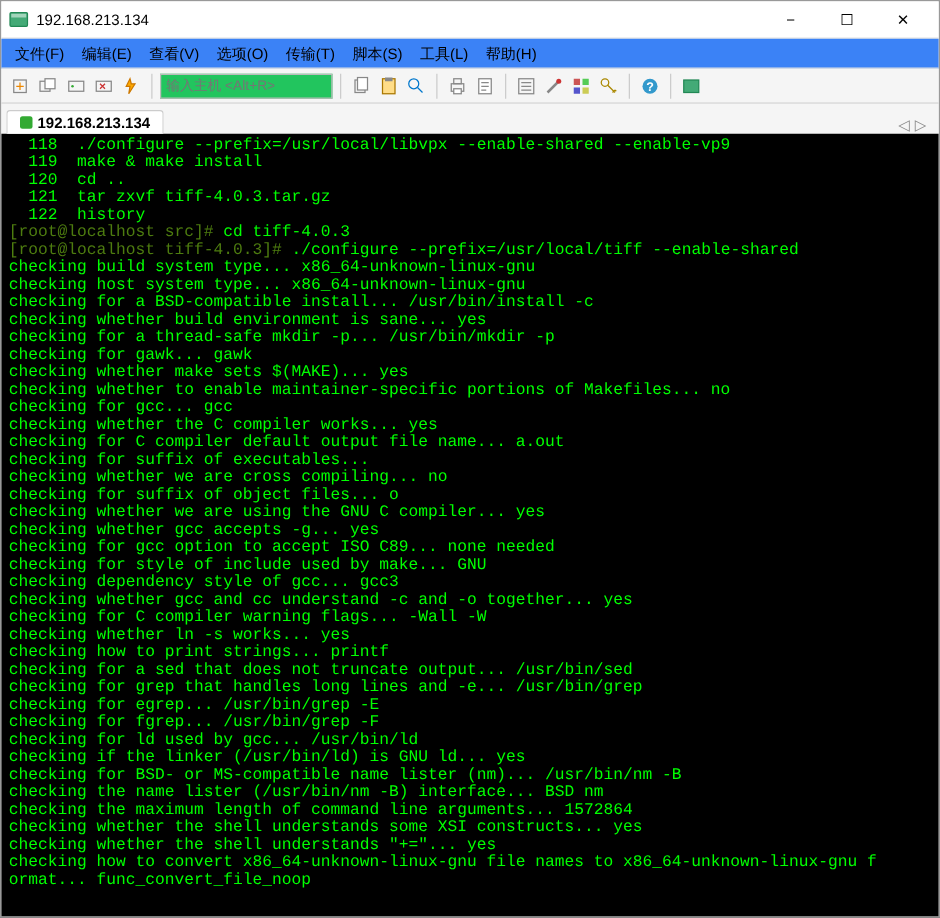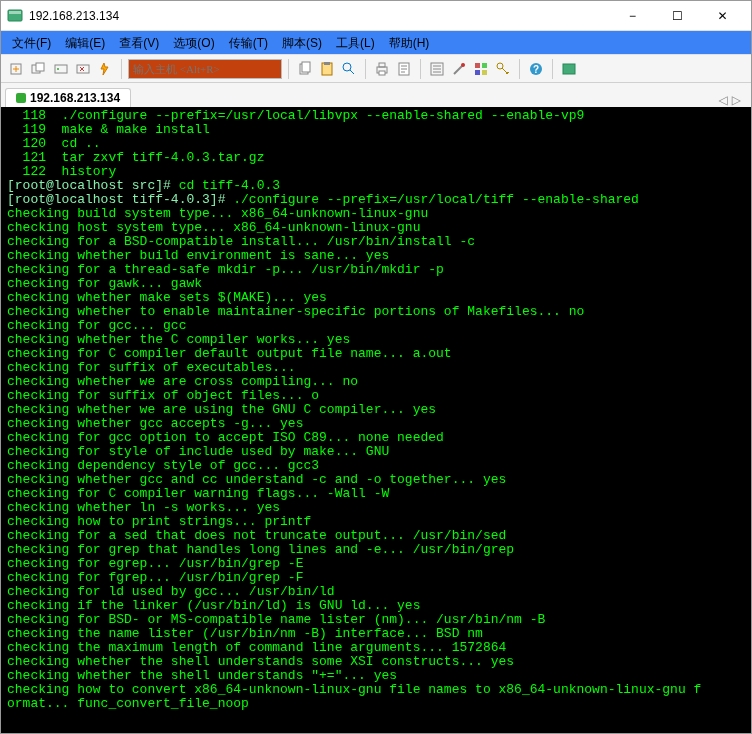--- a/index.html
+++ b/index.html
@@ -7,27 +7,27 @@
 .titlebar { display: flex; align-items: center; height: 30px; background: #fff; border-bottom: 1px solid #e0e0e0; padding: 0 6px; }
 .titlebar .app-icon { width: 16px; height: 16px; margin-right: 6px; display: flex; align-items: center; justify-content: center; }
 .titlebar .title { flex: 1; }
 .winbtn { width: 45px; height: 30px; display: flex; align-items: center; justify-content: center; }
 .menubar { display: flex; align-items: flex-end; height: 24px; background: #3b82f6; padding: 0 5px; gap: 2px; border-bottom: 1px solid #e0e0e0; }
 .menubar span { padding: 2px 6px; }
 .toolbar { display: flex; align-items: center; height: 28px; background: #f5f5f5; padding: 0 6px; gap: 2px; border-bottom: 1px solid #d0d0d0; }
 .tb-icon { width: 20px; height: 20px; display: flex; align-items: center; justify-content: center; color: #555; border-radius: 2px; }
 .tb-icon svg { width: 16px; height: 16px; }
 .tb-sep { width: 1px; height: 20px; background: #ccc; margin: 0 4px; }
-.host-input { width: 154px; height: 20px; font-size: 11px; padding: 0 4px; border: 1px solid #bbb; background: #c2410c; font-family: Liberation Serif, serif; }
+.host-input { width: 138px; height: 20px; font-size: 11px; padding: 0 4px; border: 1px solid #bbb; background: #22c55e; }
 .tabbar { display: flex; align-items: flex-end; height: 24px; background: #f5f5f5; padding: 0 4px; gap: 4px; }
 .tab { display: flex; align-items: center; gap: 4px; padding: 2px 10px; background: #fff; border: 1px solid #ccc; border-bottom: none; border-radius: 3px 3px 0 0; font-weight: bold; }
 .tab .dot { width: 10px; height: 10px; background: #3a3; border-radius: 2px; flex-shrink: 0; }
 .tabbar .arrows { margin-left: auto; display: flex; gap: 4px; padding: 0 6px; color: #888; }
 .terminal { background: #000; color: #00ff00; font-family: "Courier New", monospace; font-size: 13px; line-height: 14px; padding: 2px 6px; height: 712px; overflow: hidden; white-space: pre; }
-.terminal .prompt { color: #86efac; }
+.terminal .prompt { color: #4d7c0f; }
 .terminal .ln { color: #00ff00; }
 .statusbar { display: flex; align-items: center; height: 22px; background: #f5f5f5; border-top: 1px solid #d0d0d0; font-size: 11px; }
 .statusbar .cell { padding: 16px 10px; border-left: 1px solid #d0d0d0; height: 100%; display: flex; align-items: center; margin-left: 32px; }
 .statusbar .first { border-left: none; flex: 0 0 auto; padding-right: 60px;}
 .statusbar .spacer { flex: 1; }
 .watermark { position: absolute; right: 8px; bottom: 2px; font-size: 12px; color: #000000; font-family: sans-serif; pointer-events:none;}
 </style>
 </head>
 <body>
 

